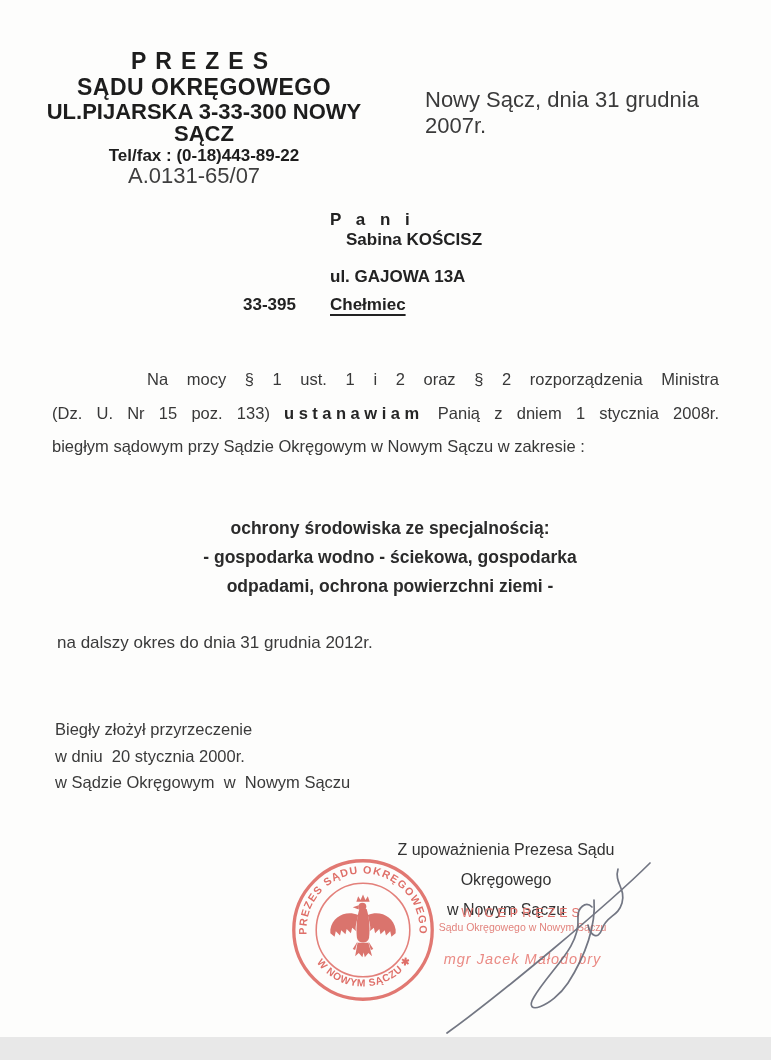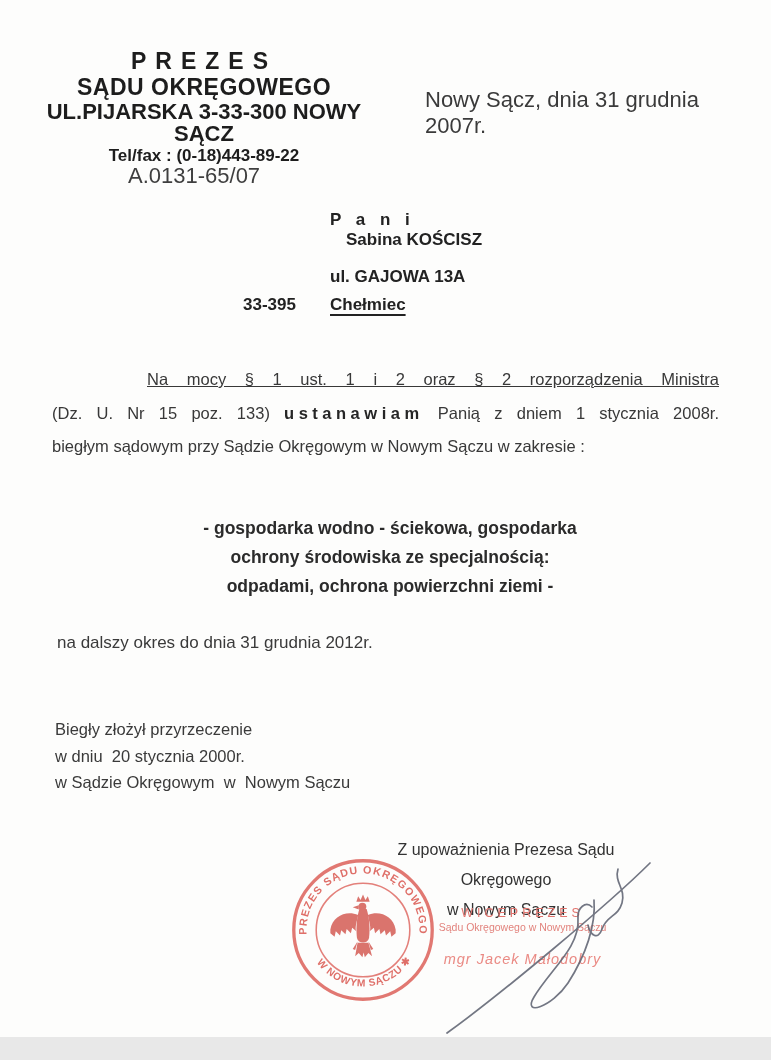--- a/index.html
+++ b/index.html
@@ -29,21 +29,21 @@
   .addr-salutation{left:330px;top:210px;letter-spacing:5px;}
   .addr-name{left:330px;top:230px;margin-left:16px;}
   .addr-street{left:330px;top:267px;}
   .addr-postal{left:243px;top:295px;}
   .addr-city{left:330px;top:295px;text-decoration:underline;text-decoration-thickness:2px;text-underline-offset:4px;}
 
   
   .body-par{left:52px;top:363px;width:667px;font-size:16.5px;color:#383838;}
   .body-line{height:33.5px;line-height:33.5px;white-space:nowrap;}
   .just{text-align:justify;text-align-last:justify;white-space:normal;}
-  .indent{padding-left:95px;width:572px;text-decoration:underline;}
+  .indent{padding-left:95px;width:572px;}
   .emph{font-weight:bold;letter-spacing:4.5px;color:#262626;}
 
   
   .spec{left:60px;top:514px;width:660px;text-align:center;font-weight:bold;font-size:17.5px;color:#2b2b2b;}
   .spec div{line-height:29px;}
 
   .validity{left:57px;top:633px;font-size:17px;color:#3a3a3a;}
 
   .oath{left:55px;top:716px;font-size:16.5px;color:#3a3a3a;}
   .oath div{line-height:26.5px;white-space:pre;}
@@ -86,22 +86,22 @@
     <div class="body-line just indent">Na mocy § 1 ust. 1 i 2 oraz § 2 rozporządzenia Ministra</div>
     <div class="body-line just">
       <span>(Dz. U. Nr 15 poz. 133)</span>
       <span class="emph">ustanawiam</span>
       <span>Panią z dniem 1 stycznia 2008r.</span>
     </div>
     <div class="body-line">biegłym sądowym przy Sądzie Okręgowym w Nowym Sączu w zakresie :</div>
   </div>
 
   <div class="abs spec">
+    <div>ochrony środowiska ze specjalnością:</div>
     <div>- gospodarka wodno - ściekowa, gospodarka</div>
-    <div>ochrony środowiska ze specjalnością:</div>
     <div>odpadami, ochrona powierzchni ziemi -</div>
   </div>
 
   <div class="abs validity">na dalszy okres do dnia 31 grudnia 2012r.</div>
 
   <div class="abs oath">
     <div>Biegły złożył przyrzeczenie</div>
     <div>w dniu  20 stycznia 2000r.</div>
     <div>w Sądzie Okręgowym  w  Nowym Sączu</div>
   </div>

